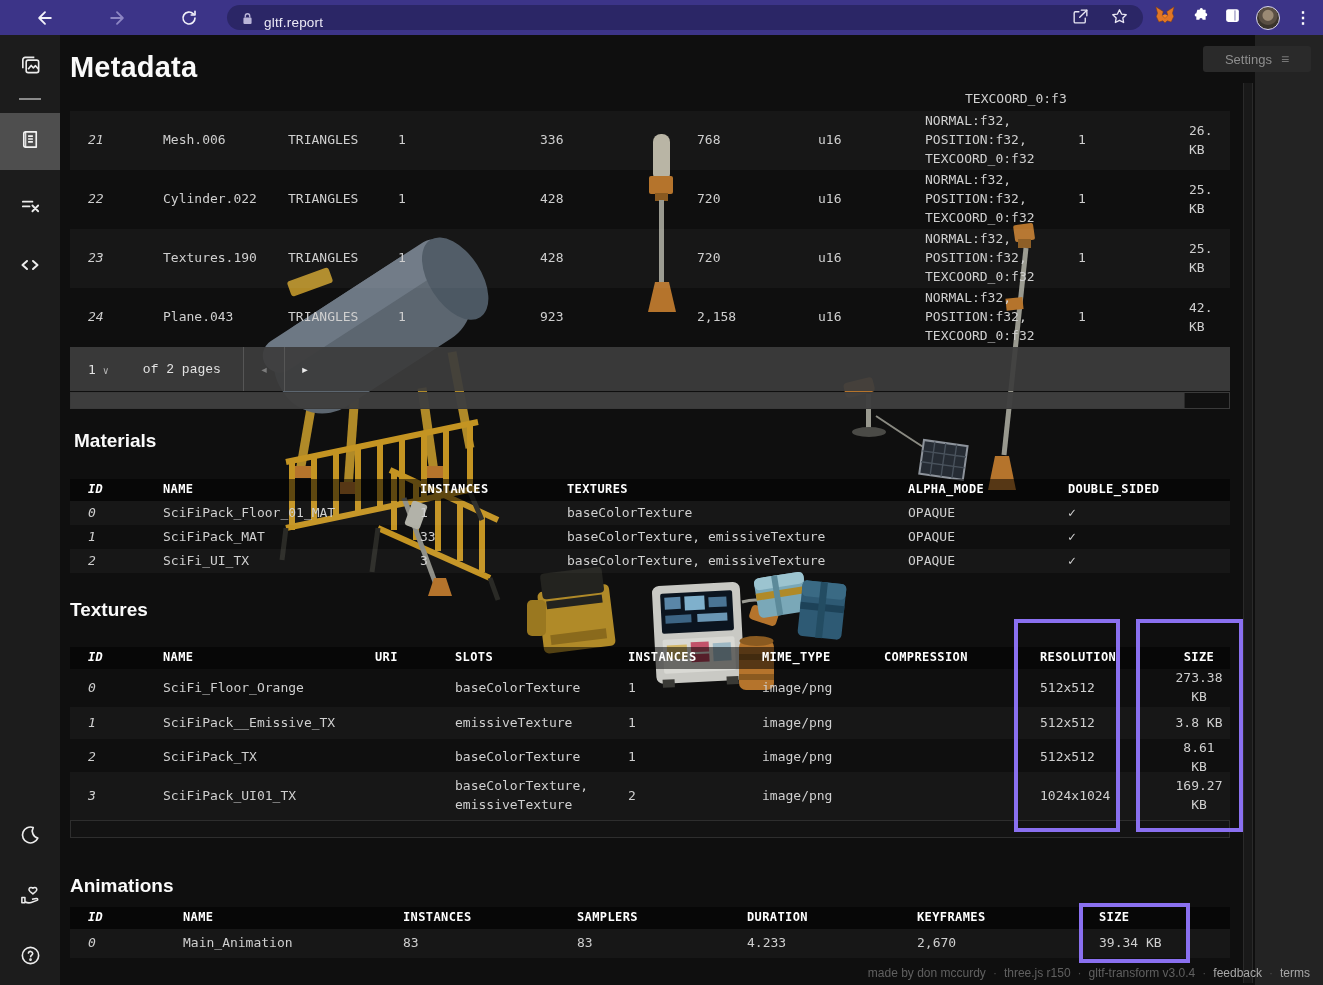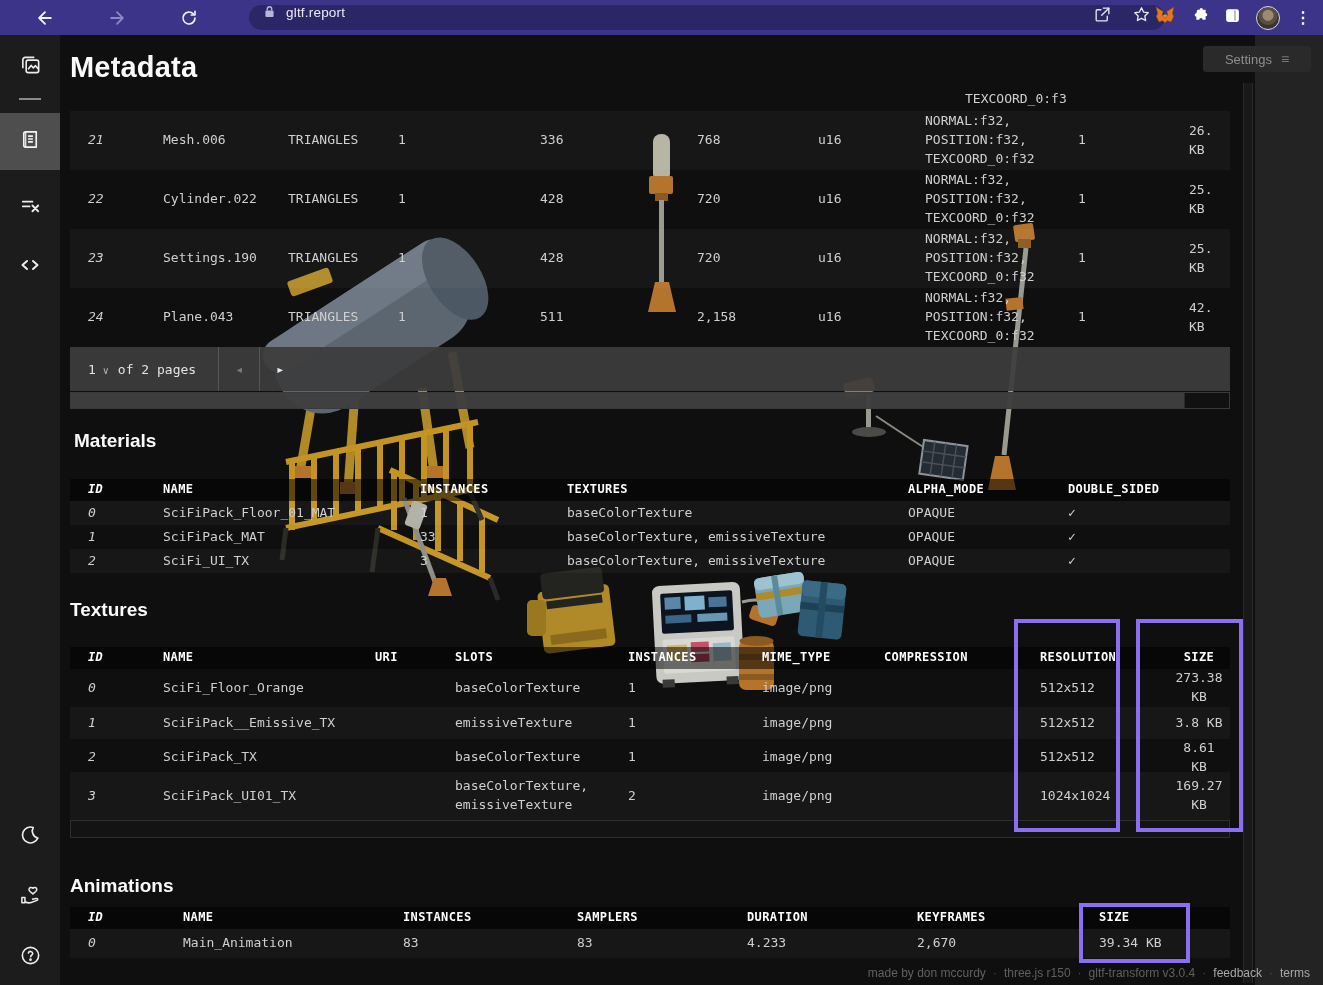--- a/index.html
+++ b/index.html
@@ -8,22 +8,22 @@
     --pag:rgba(60,60,60,0.93); --annot:#8a70f0; --txt:#cfcfcf; --wh:#fafafa;
   }
   *{box-sizing:border-box;margin:0;padding:0}
   html,body{width:1323px;height:985px;overflow:hidden;background:#000;}
   body{font-family:"Liberation Sans",sans-serif;position:relative;}
   .mono{font-family:"DejaVu Sans Mono","Liberation Mono",monospace;}
 
   
   .chrome{position:absolute;left:0;top:0;width:1323px;height:35px;background:var(--bar);z-index:20;}
   .nav{position:absolute;top:0;height:35px;display:flex;align-items:center;justify-content:center;width:34px;}
-  .omnibox{position:absolute;left:249px;top:5px;width:916px;height:25px;background:var(--omni);
-    border-radius:13px;display:flex;align-items:flex-start;padding:0 10px 0 14px;}
+  .omnibox{position:absolute;left:227px;top:5px;width:916px;height:25px;background:var(--omni);
+    border-radius:13px;display:flex;align-items:flex-end;padding:0 10px 0 14px;}
   .omni-url{color:#eceaf6;font-size:13.5px;margin-left:10px;letter-spacing:.2px;}
   .omni-right{margin-left:auto;display:flex;align-items:center;gap:20px;padding-right:4px;}
   .chrome-right{position:absolute;right:0;top:0;height:35px;display:flex;align-items:center;gap:15px;padding-right:12px;}
   .avatar{width:24px;height:24px;border-radius:50%;background:radial-gradient(circle at 50% 38%,#9b8a74 0 5px,#5a4f43 6px 9px,#3a342c 10px);border:1px solid #d8d5ea;}
 
   
   .sidebar{position:absolute;left:0;top:35px;width:60px;height:950px;background:var(--side);z-index:15;}
   .sb-item{position:absolute;left:0;width:60px;height:56px;display:flex;align-items:center;justify-content:center;}
   .sb-div{position:absolute;left:19px;top:63px;width:22px;height:2px;background:#8a8a8a;}
   .sb-active{background:var(--active);}
@@ -58,21 +58,21 @@
   .partial-row{height:26px;overflow:hidden;align-items:start;}
   .partial-row > div{padding-top:5px;margin-left:40px;}
   .c-size{padding-left:14px !important;}
   .c-res{padding-left:10px !important;}
   .c-texsize{text-align:center;padding:0 4px !important;}
 
   .pagbar{height:44px;background:var(--pag);display:flex;align-items:center;padding-left:18px;color:#e3e3e3;font-size:13px;}
   .pag-left{flex:1;}
   .pag-right{display:flex;align-items:center;height:44px;}
   .chev{color:#b5b5b5;font-size:10px;margin:2px 0 0 7px;}
-  .pag-pages{margin:0 22px 0 9px;}
+  .pag-pages{margin:0 22px 0 34px;font-family:Liberation Mono, monospace;}
   .pag-btn{width:41px;height:44px;display:flex;align-items:center;justify-content:center;border-left:1px solid #565656;font-size:14px;}
   .pag-prev{color:#7c7c7c;}
   .pag-next{color:#ececec;}
   .hscroll{height:17px;margin-top:1px;background:rgba(18,18,18,0.7);border:1px solid #3a3a3a;position:relative;}
   .hscroll .thumb{position:absolute;left:0;top:0;bottom:0;width:1114px;background:rgba(66,66,66,0.9);border-right:1px solid #2a2a2a;}
 
   .empty-row{height:18px;border:1px solid #2e2e2e;background:rgba(255,255,255,0.02);}
 
   .annot{position:absolute;border:4px solid var(--annot);z-index:6;}
 
@@ -356,36 +356,36 @@
         <div>1</div>
         <div>428</div>
         <div>720</div>
         <div>u16</div>
         <div>NORMAL:f32, POSITION:f32, TEXCOORD_0:f32</div>
         <div>1</div>
         <div class="c-size">25. KB</div>
       </div>
       <div class="row g-mesh mesh-row stripe">
         <div>23</div>
-        <div>Settings.190</div>
+        <div>Textures.190</div>
         <div>TRIANGLES</div>
         <div>1</div>
         <div>428</div>
         <div>720</div>
         <div>u16</div>
         <div>NORMAL:f32, POSITION:f32, TEXCOORD_0:f32</div>
         <div>1</div>
         <div class="c-size">25. KB</div>
       </div>
       <div class="row g-mesh mesh-row">
         <div>24</div>
         <div>Plane.043</div>
         <div>TRIANGLES</div>
         <div>1</div>
-        <div>511</div>
+        <div>923</div>
         <div>2,158</div>
         <div>u16</div>
         <div>NORMAL:f32, POSITION:f32, TEXCOORD_0:f32</div>
         <div>1</div>
         <div class="c-size">42. KB</div>
       </div>
 
       <div class="pagbar">
         <div class="pag-right">
           <span>1</span>

